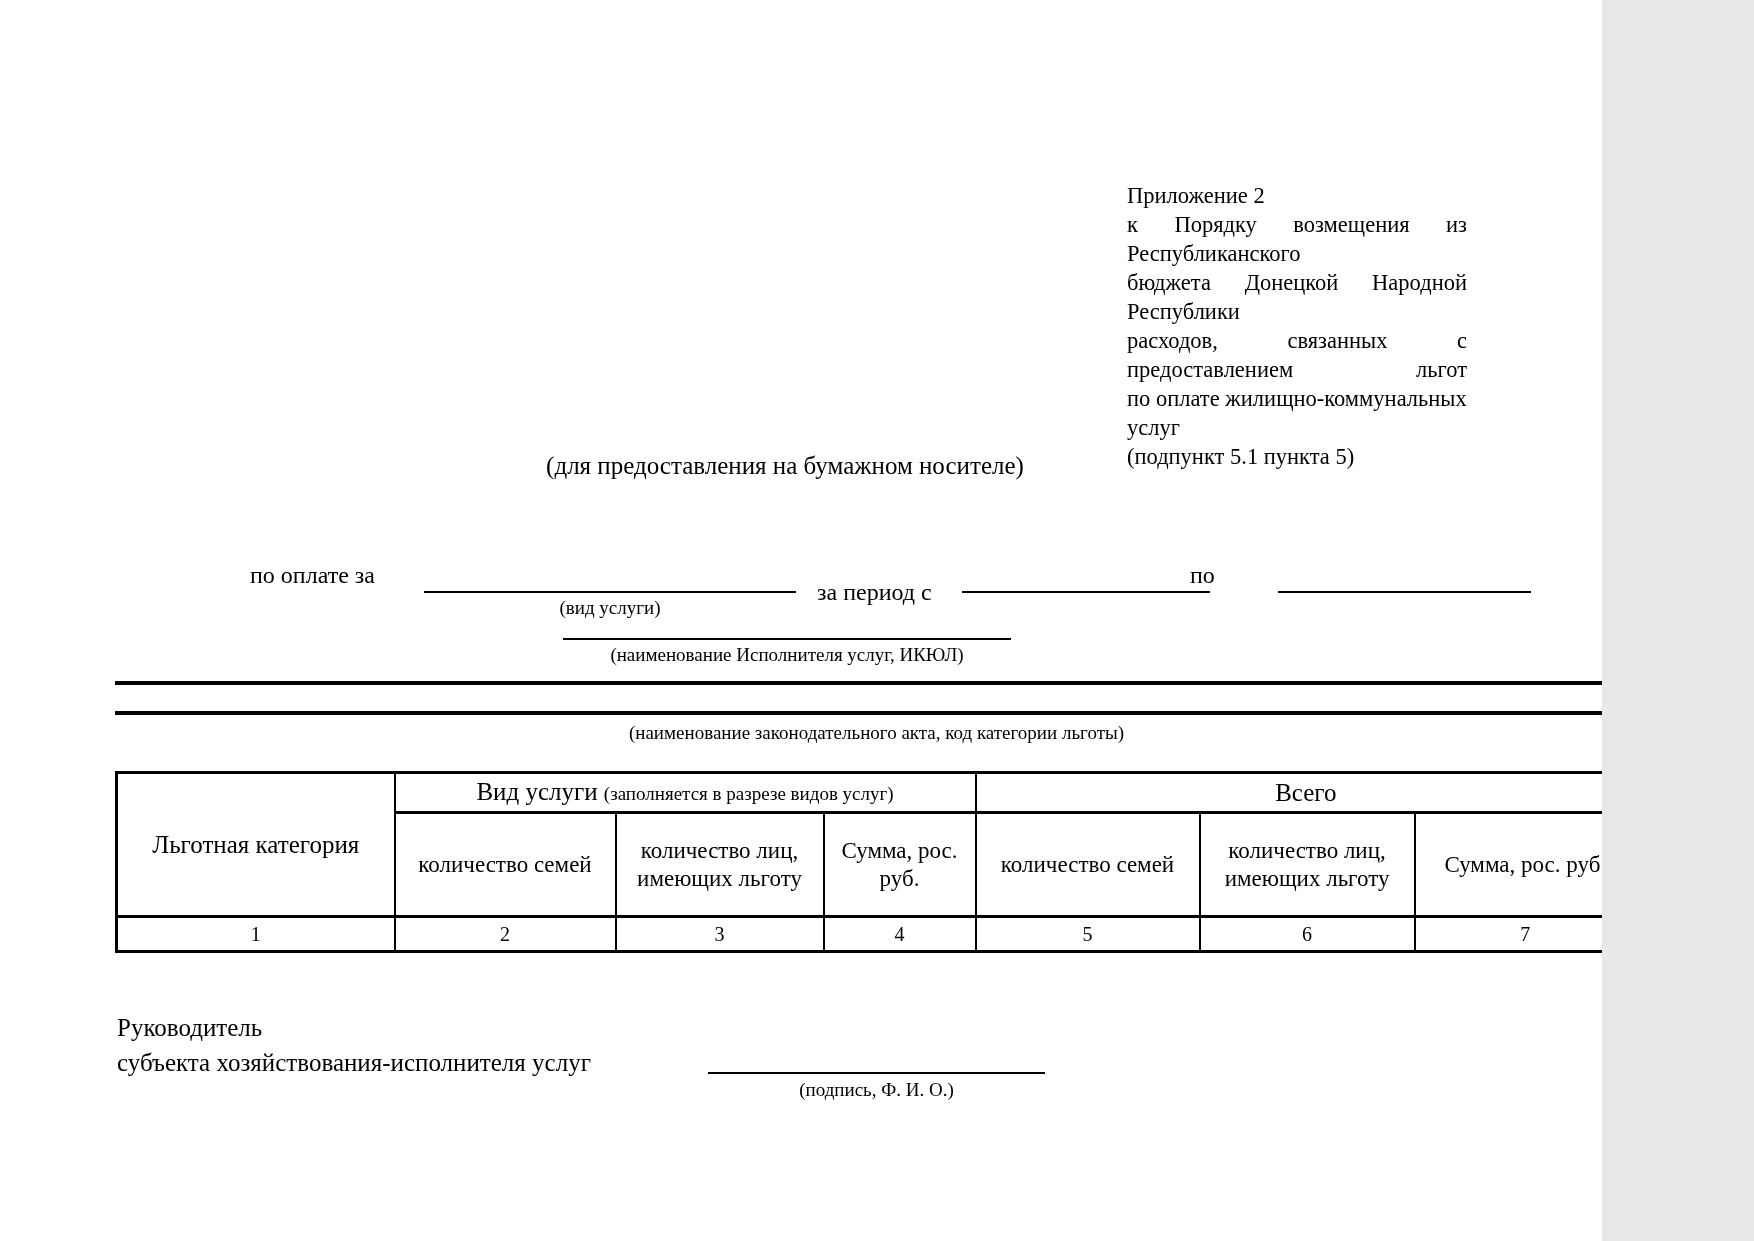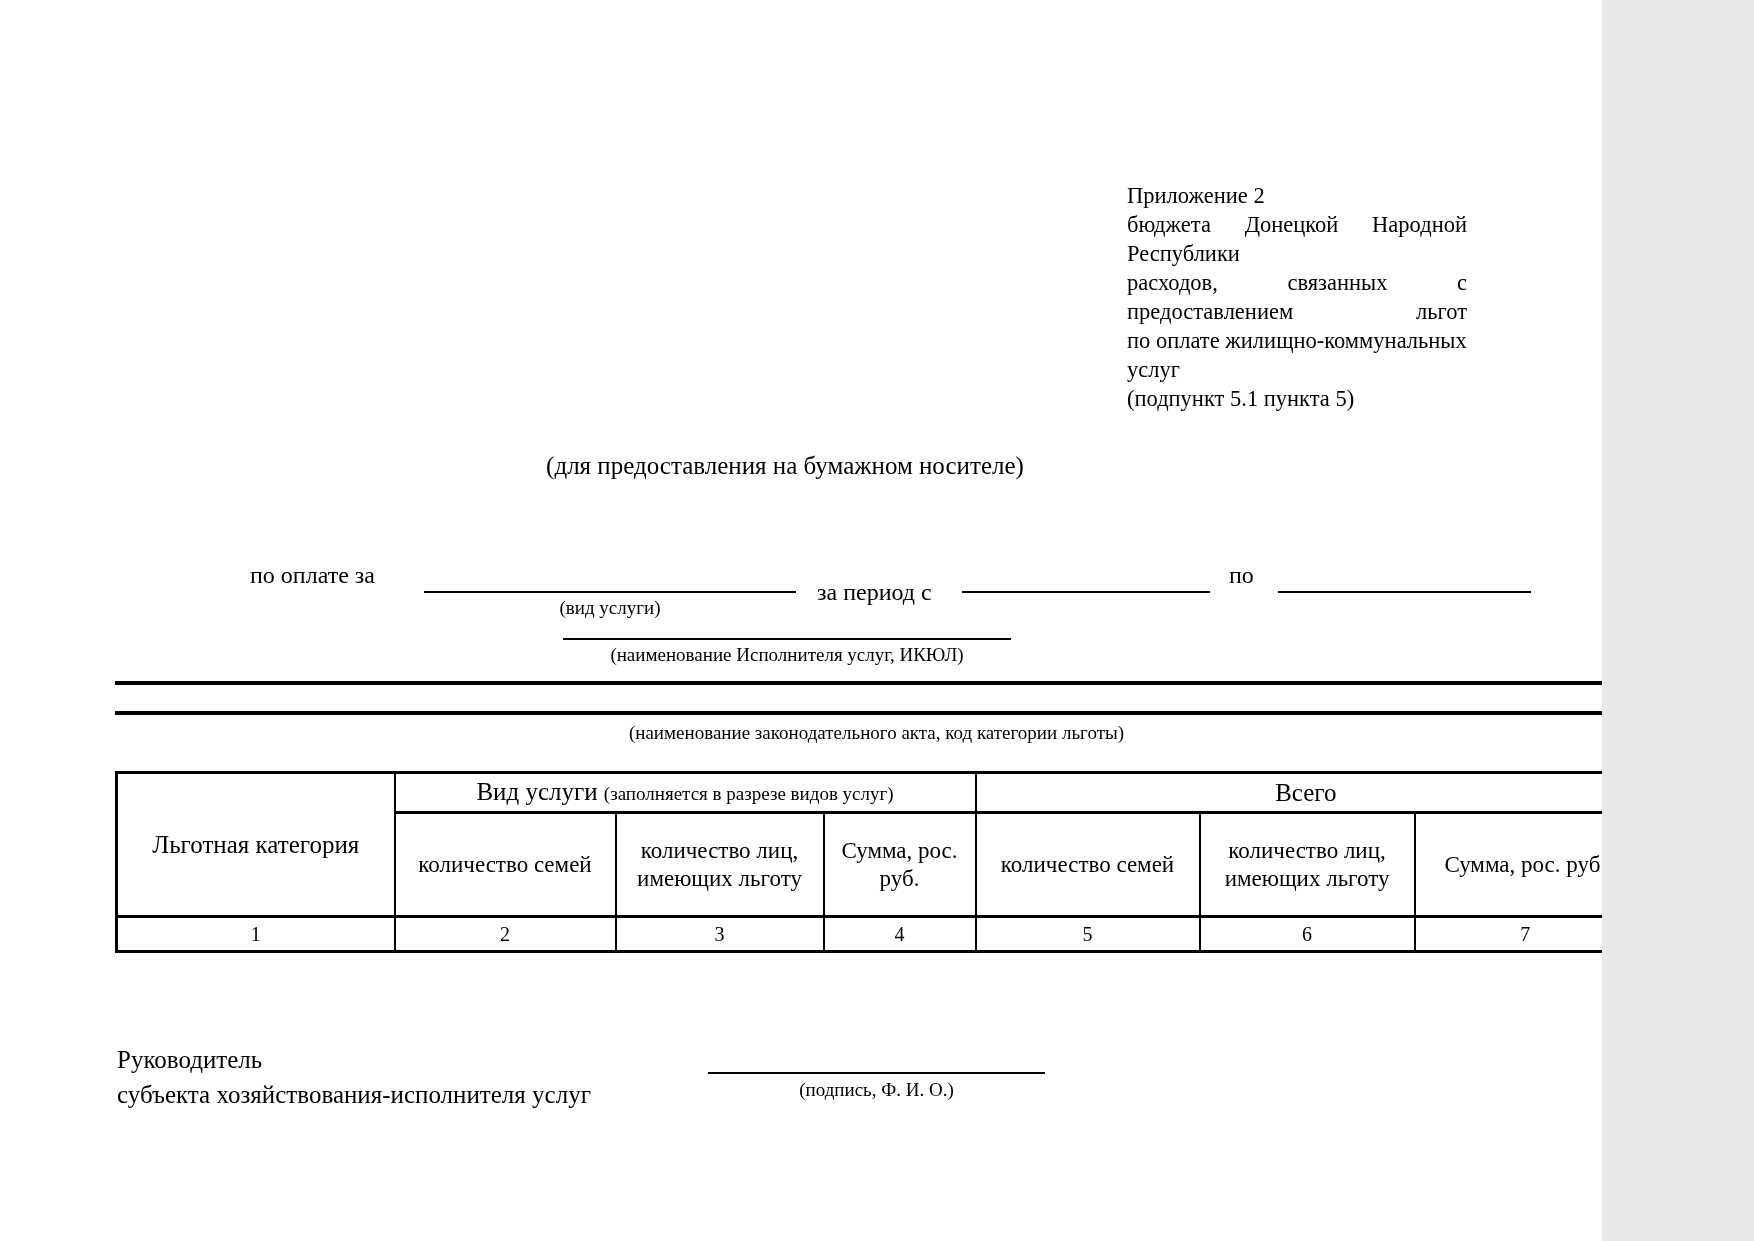--- a/index.html
+++ b/index.html
@@ -60,45 +60,46 @@
     overflow: hidden;
   }
   table.main-table tr.group-row td { height: 33px; font-size: 25px; }
   table.main-table tr.head-row td  { height: 97px; }
   table.main-table tr.num-row td   { height: 25px; font-size: 20px; }
   table.main-table td.thick-bottom { border-bottom: 3px solid #000; }
   table.main-table { border: 3px solid #000; }
   .group-note { font-size: 19px; }
 
   
-  .footer-text { font-size: 25px; line-height: 35px; white-space: nowrap; margin-top: 32px; }
+  .footer-text { font-size: 25px; line-height: 35px; white-space: nowrap; }
 </style>
 </head>
 <body>
 
 <div class="page">
 
   <div class="abs appendix">
     <div class="line">Приложение 2</div>
+    <div class="line just">к Порядку возмещения из Республиканского</div>
     <div class="line just">бюджета Донецкой Народной Республики</div>
     <div class="line just">расходов, связанных с предоставлением льгот</div>
     <div class="line">по оплате жилищно-коммунальных услуг</div>
     <div class="line">(подпункт 5.1 пункта 5)</div>
   </div>
 
   <div class="abs title-block">
     <div>(для предоставления на бумажном носителе)</div>
   </div>
 
   <div class="abs form-label" style="left:250px; top:560px;">по оплате за</div>
   <div class="abs blank-line" style="left:424px; top:560px; width:372px; height:31px;"></div>
   <div class="abs small-caption" style="left:424px; top:597px; width:372px;">(вид услуги)</div>
   <div class="abs form-label" style="left:817px; top:560px;margin-top:17px;">за период с</div>
   <div class="abs blank-line" style="left:962px; top:560px; width:248px; height:31px;"></div>
-  <div class="abs form-label" style="left:1229px; top:560px;">по</div>
+  <div class="abs form-label" style="left:1190px; top:560px;">по</div>
   <div class="abs blank-line" style="left:1278px; top:560px; width:253px; height:31px;"></div>
 
   <div class="abs blank-line" style="left:563px; top:608px; width:448px; height:30px;"></div>
   <div class="abs small-caption" style="left:563px; top:644px; width:448px;">(наименование Исполнителя услуг, ИКЮЛ)</div>
 
   <div class="abs thick-rule" style="left:115px; top:681px; width:1523px;"></div>
   <div class="abs thick-rule" style="left:115px; top:711px; width:1523px;"></div>
   <div class="abs small-caption" style="left:115px; top:722px; width:1523px;">(наименование законодательного акта, код категории льготы)</div>
 
   <table class="main-table">

